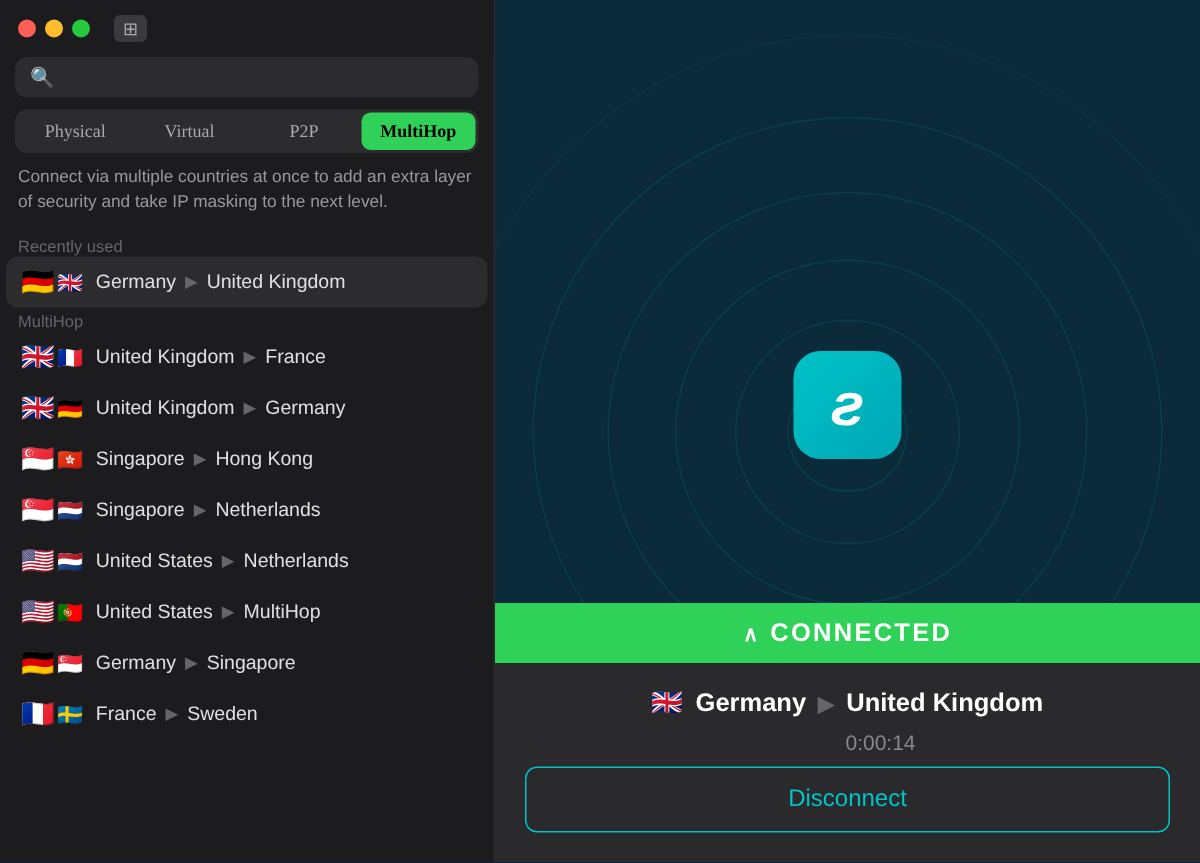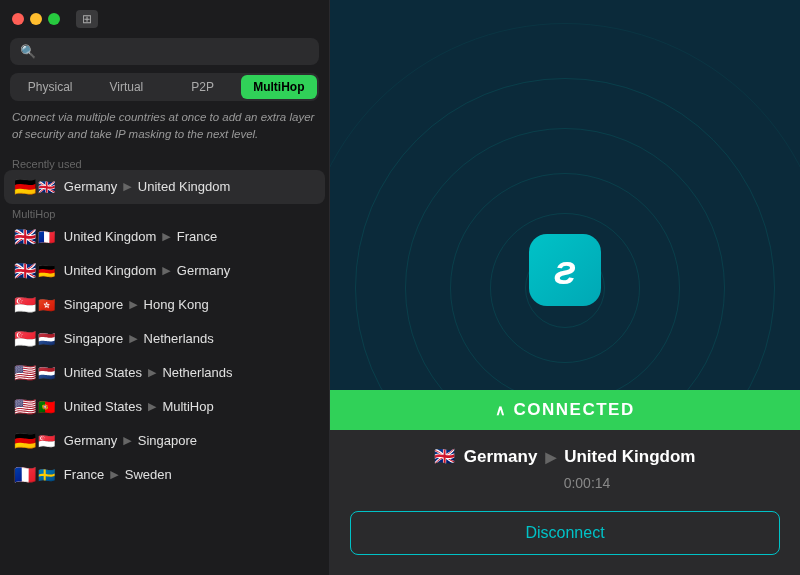--- a/index.html
+++ b/index.html
@@ -89,34 +89,34 @@
     }
     .tab {
       flex: 1;
       text-align: center;
       padding: 5px 0;
       font-size: 12px;
       color: #aaa;
       cursor: pointer;
       border-radius: 6px;
       font-weight: 500;
+      font-family: Liberation Serif, serif;
     }
     .tab.active {
       background: #30d158;
       color: #000;
       font-weight: 600;
     }
 
     
     .description {
       font-size: 11.5px;
       color: #999;
       padding: 0 12px 10px 12px;
       line-height: 1.5;
-      font-style: italic;
     }
 
     
     .server-list {
       flex: 1;
       overflow-y: auto;
       padding: 0 4px;
     }
     .server-list::-webkit-scrollbar { width: 4px; }
     .server-list::-webkit-scrollbar-track { background: transparent; }
@@ -277,21 +277,21 @@
     .disconnect-btn {
       width: 100%;
       padding: 12px;
       background: transparent;
       border: 1.5px solid #00c2c7;
       border-radius: 8px;
       color: #00c2c7;
       font-size: 16px;
       font-weight: 500;
       cursor: pointer;
-      margin-top: 12px;
+      margin-top: 0;
     }
   </style>
 </head>
 <body>
 
 <div class="left-panel">
 
   <div class="title-bar">
     <div class="traffic-lights">
       <div class="traffic-light tl-close"></div>

